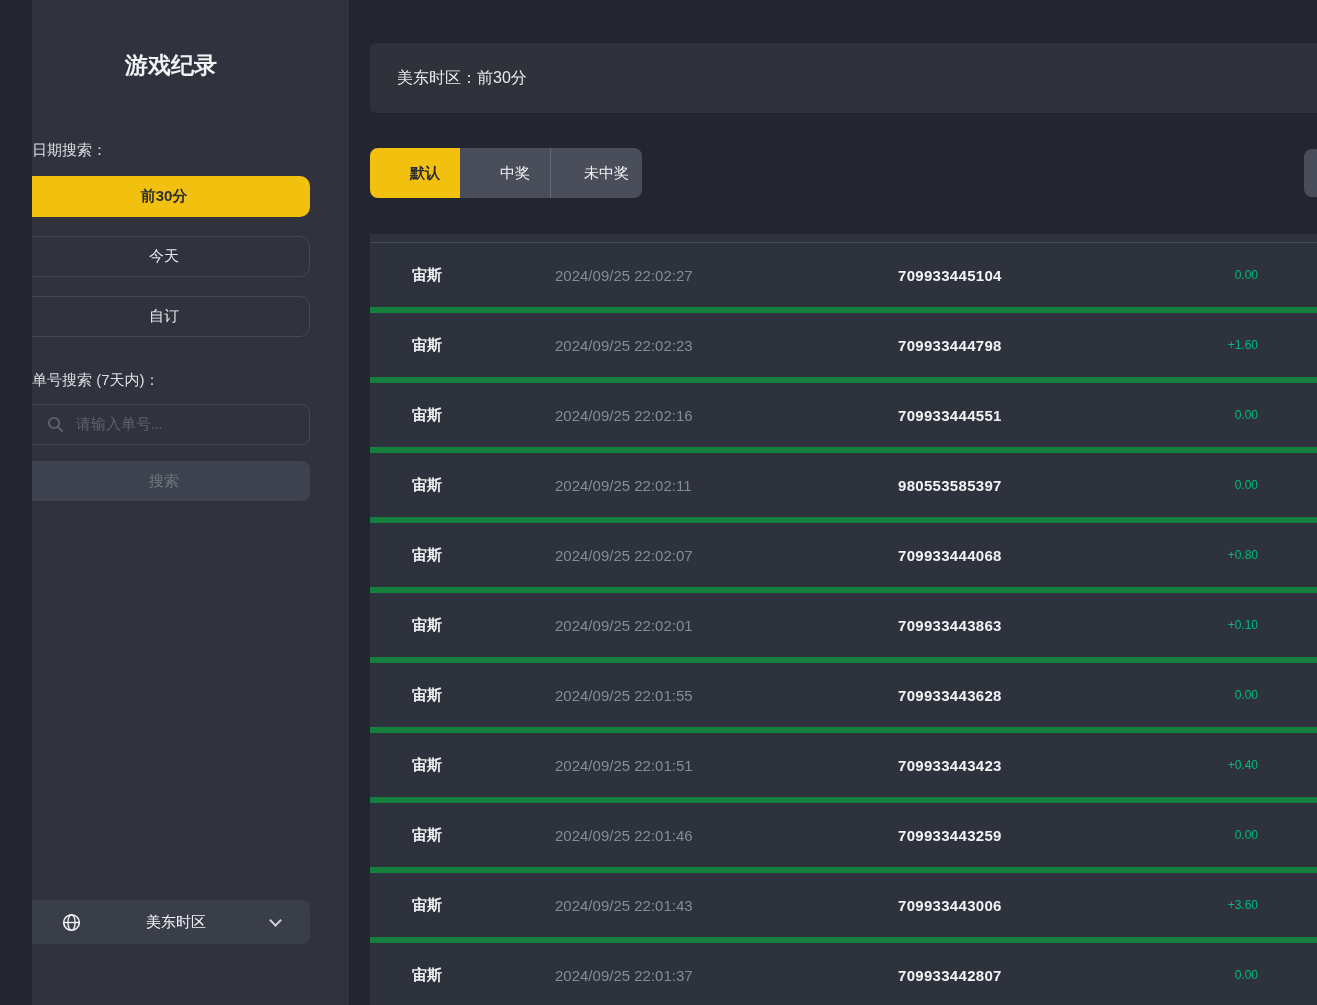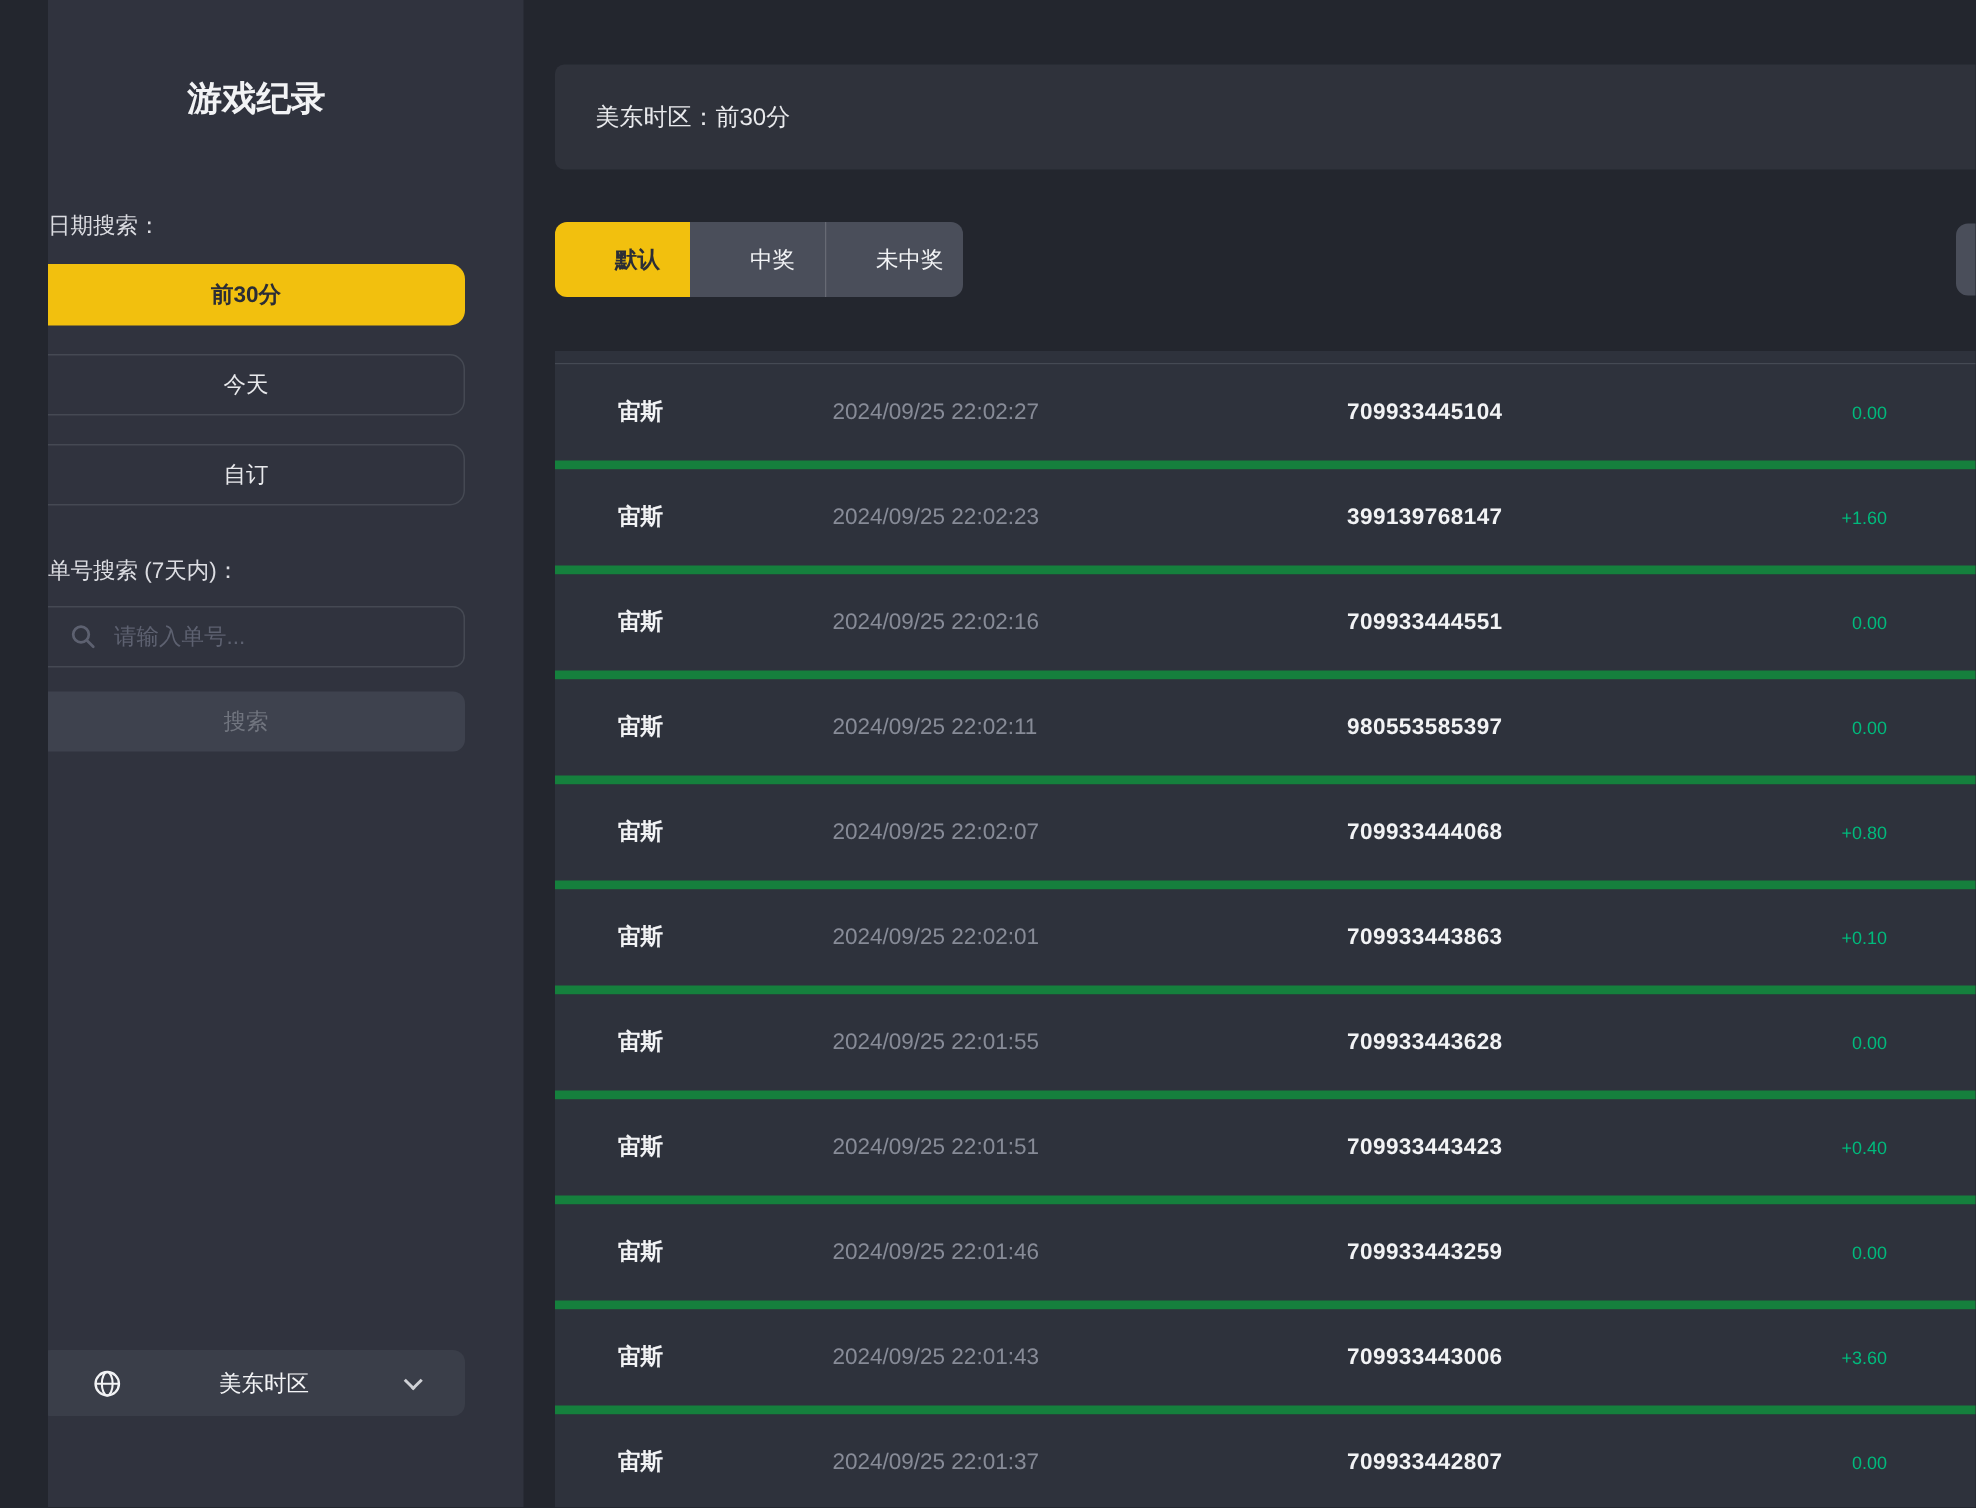--- a/index.html
+++ b/index.html
@@ -38,21 +38,21 @@
 
   .search-box {
     position: absolute; left: -14px; top: 404px; width: 292px; height: 41px;
     border: 1px solid #454953; border-radius: 8px;
     display: flex; align-items: center; padding-left: 28px;
   }
   .search-box svg { flex: 0 0 auto; }
   .search-box input {
     flex: 1; background: transparent; border: none; outline: none;
     font-size: 15px; color: #7dd3fc; margin-left: 12px; width: 180px;
-    font-family: Liberation Sans, sans-serif;
+    font-family: Liberation Serif, serif;
   }
   .search-box input::placeholder { color: #5d6170; }
   .search-submit {
     position: absolute; left: -14px; top: 461px; width: 292px; height: 40px;
     background: #3e424e; border: none; border-radius: 8px;
     color: #71commercial; color: #71757f; font-size: 15px;
     display: flex; align-items: center; justify-content: center; cursor: pointer;
   }
   .tz-select {
     position: absolute; left: -6px; top: 900px; width: 284px; height: 44px;
@@ -164,21 +164,21 @@
     <div class="rec-row">
           <div class="cell game">宙斯</div>
           <div class="cell time">2024/09/25 22:02:27</div>
           <div class="cell order">709933445104</div>
           <div class="cell amount">0.00</div>
           <span class="cell chev"></span>
         </div>
         <div class="rec-row">
           <div class="cell game">宙斯</div>
           <div class="cell time">2024/09/25 22:02:23</div>
-          <div class="cell order">399139768147</div>
+          <div class="cell order">709933444798</div>
           <div class="cell amount">+1.60</div>
           <span class="cell chev"></span>
         </div>
         <div class="rec-row">
           <div class="cell game">宙斯</div>
           <div class="cell time">2024/09/25 22:02:16</div>
           <div class="cell order">709933444551</div>
           <div class="cell amount">0.00</div>
           <span class="cell chev"></span>
         </div>

